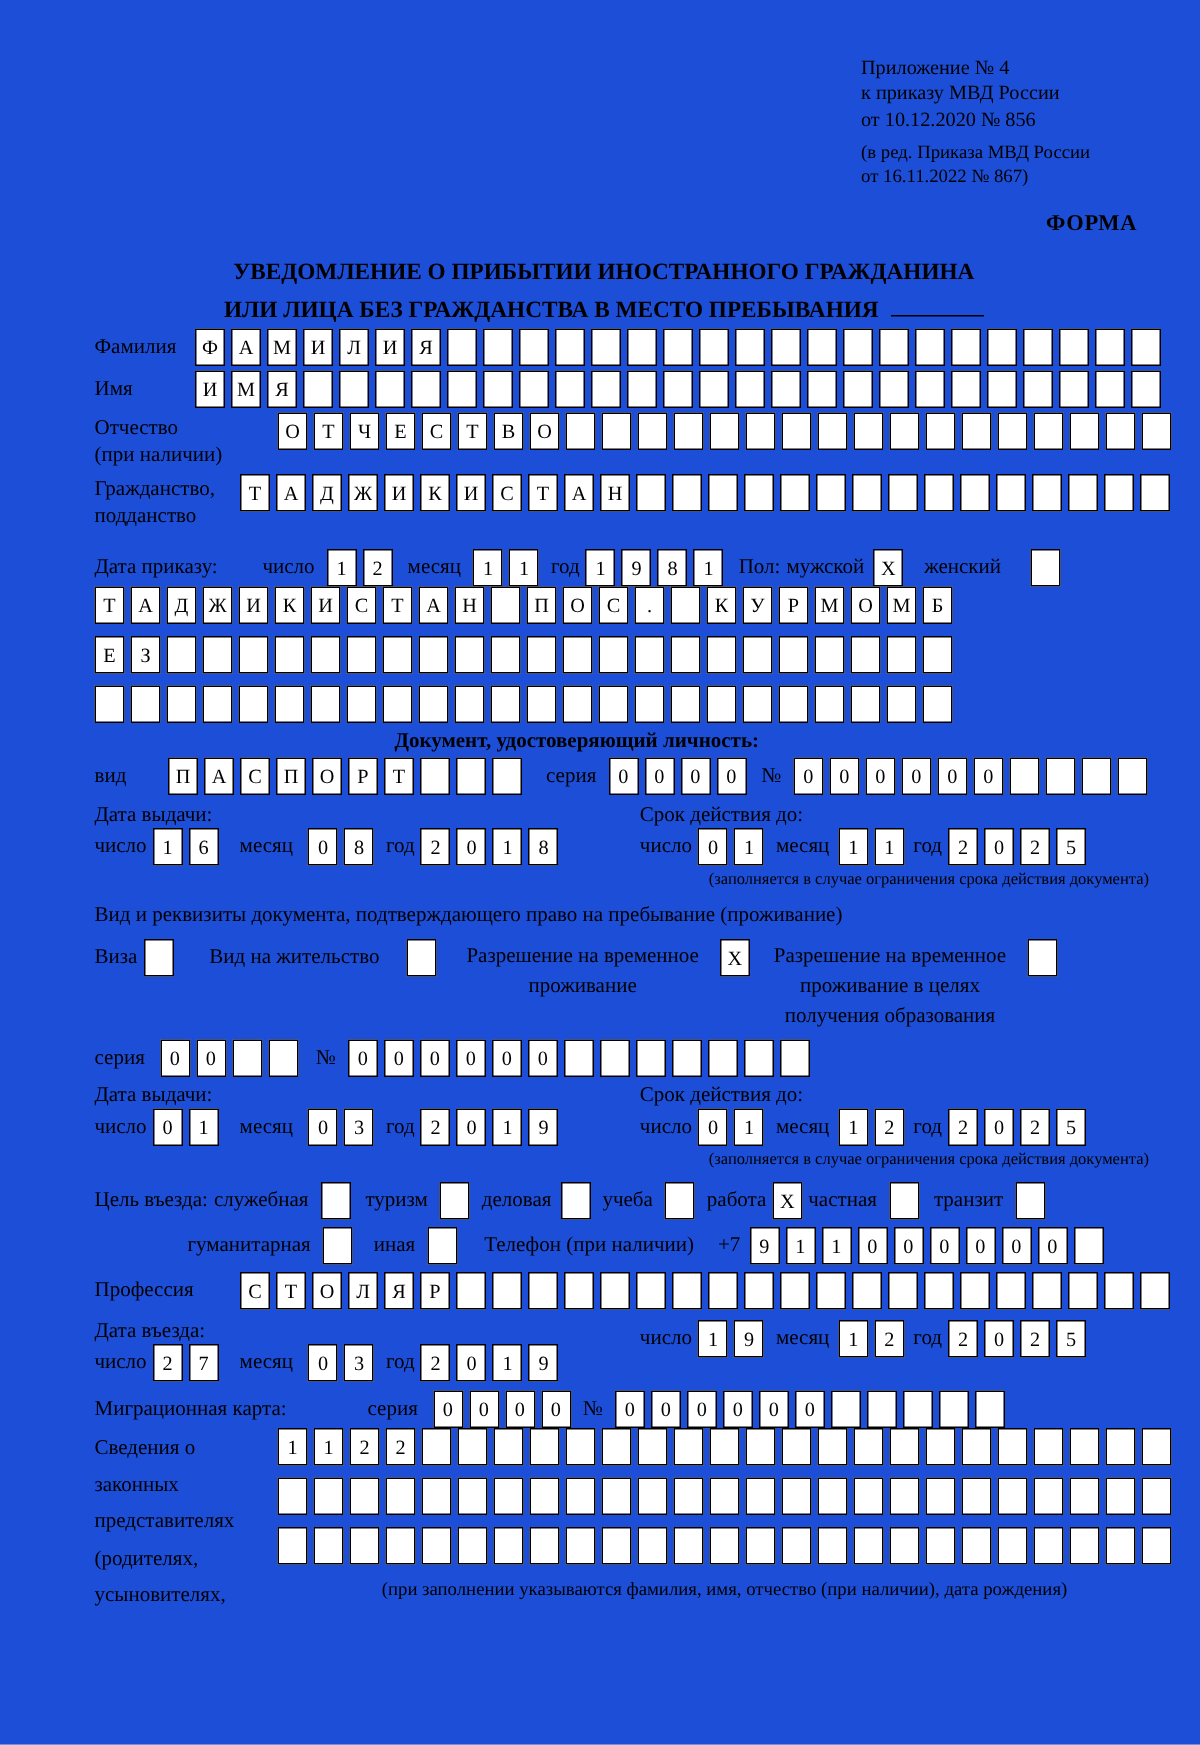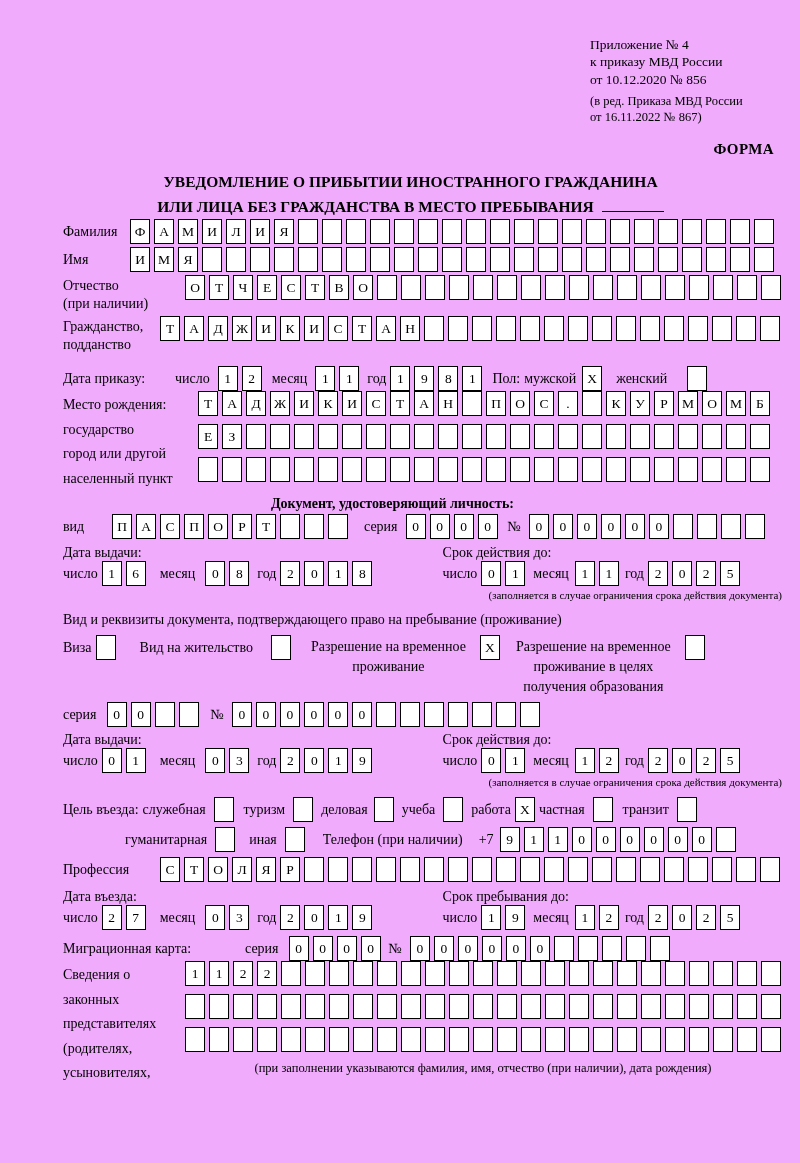--- a/index.html
+++ b/index.html
@@ -1,20 +1,20 @@
 <!DOCTYPE html>
 <html><head>
 <meta charset="utf-8">
 <style>
   * { box-sizing: border-box; }
   body { margin: 0; background: #ffffff; }
   .page {
-    width: 800px; height: 1163px; background: #f0abfc; color: #000;
+    width: 800px; height: 1163px; background: #1d4ed8; color: #000;
     font-family: "Liberation Serif", "DejaVu Serif", serif;
-    padding: 36px 18px 10px 63px; overflow: hidden; position: relative;
+    padding: 36px 34px 10px 63px; overflow: hidden; position: relative;
   }
   .top-note { margin-left: auto; width: 192px; font-size: 13.5px; line-height: 1.28; }
   .top-note .sub { margin-top: 5px; font-size: 12.5px; }
   .forma { text-align: right; font-weight: 700; font-size: 15px; margin: 16px 8px 12px 0; letter-spacing: .4px; }
   .title { text-align: center; font-weight: 700; font-size: 15.5px; line-height: 1.6; margin-left: -24px; }
   .blank-line { display: inline-block; width: 62px; border-bottom: 1.7px solid #000; height: 13px; margin-left: 8px; }
   .sec { font-weight: 700; font-size: 14.6px; margin: 24px 0 17px -4px; white-space: nowrap; letter-spacing: .2px; }
 
   .frow { display: flex; align-items: flex-start; margin-bottom: 3px; }
   .cells { display: flex; gap: 4px; flex: 0 0 auto; }
@@ -237,26 +237,20 @@
     <span class="cells ml6">
         <span class="cell">X</span>
       </span>
     <span class="dl ml14">женский</span>
     <span class="cells ml20">
         <span class="cell"></span>
       </span>
   </div>
 
   <div class="frow mb5">
-    <div class="lbl lbl2 bp-lbl w135">
-      <div>Место рождения:</div>
-      <div>государство</div>
-      <div>город или другой</div>
-      <div>населенный пункт</div>
-    </div>
     <div class="bp-rows">
       <span class="cells">
           <span class="cell">Т</span>
           <span class="cell">А</span>
           <span class="cell">Д</span>
           <span class="cell">Ж</span>
           <span class="cell">И</span>
           <span class="cell">К</span>
           <span class="cell">И</span>
           <span class="cell">С</span>
@@ -620,21 +614,20 @@
         <span class="dl ml8">год</span>
         <span class="cells ml4">
             <span class="cell">2</span>
             <span class="cell">0</span>
             <span class="cell">1</span>
             <span class="cell">9</span>
           </span>
       </div>
     </div>
     <div class="dblock right">
-      <div class="dhead">Срок пребывания до:</div>
       <div class="dgroup">
         <span class="dl">число</span>
         <span class="cells ml4">
             <span class="cell">1</span>
             <span class="cell">9</span>
           </span>
         <span class="dl ml8">месяц</span>
         <span class="cells ml6">
             <span class="cell">1</span>
             <span class="cell">2</span>

